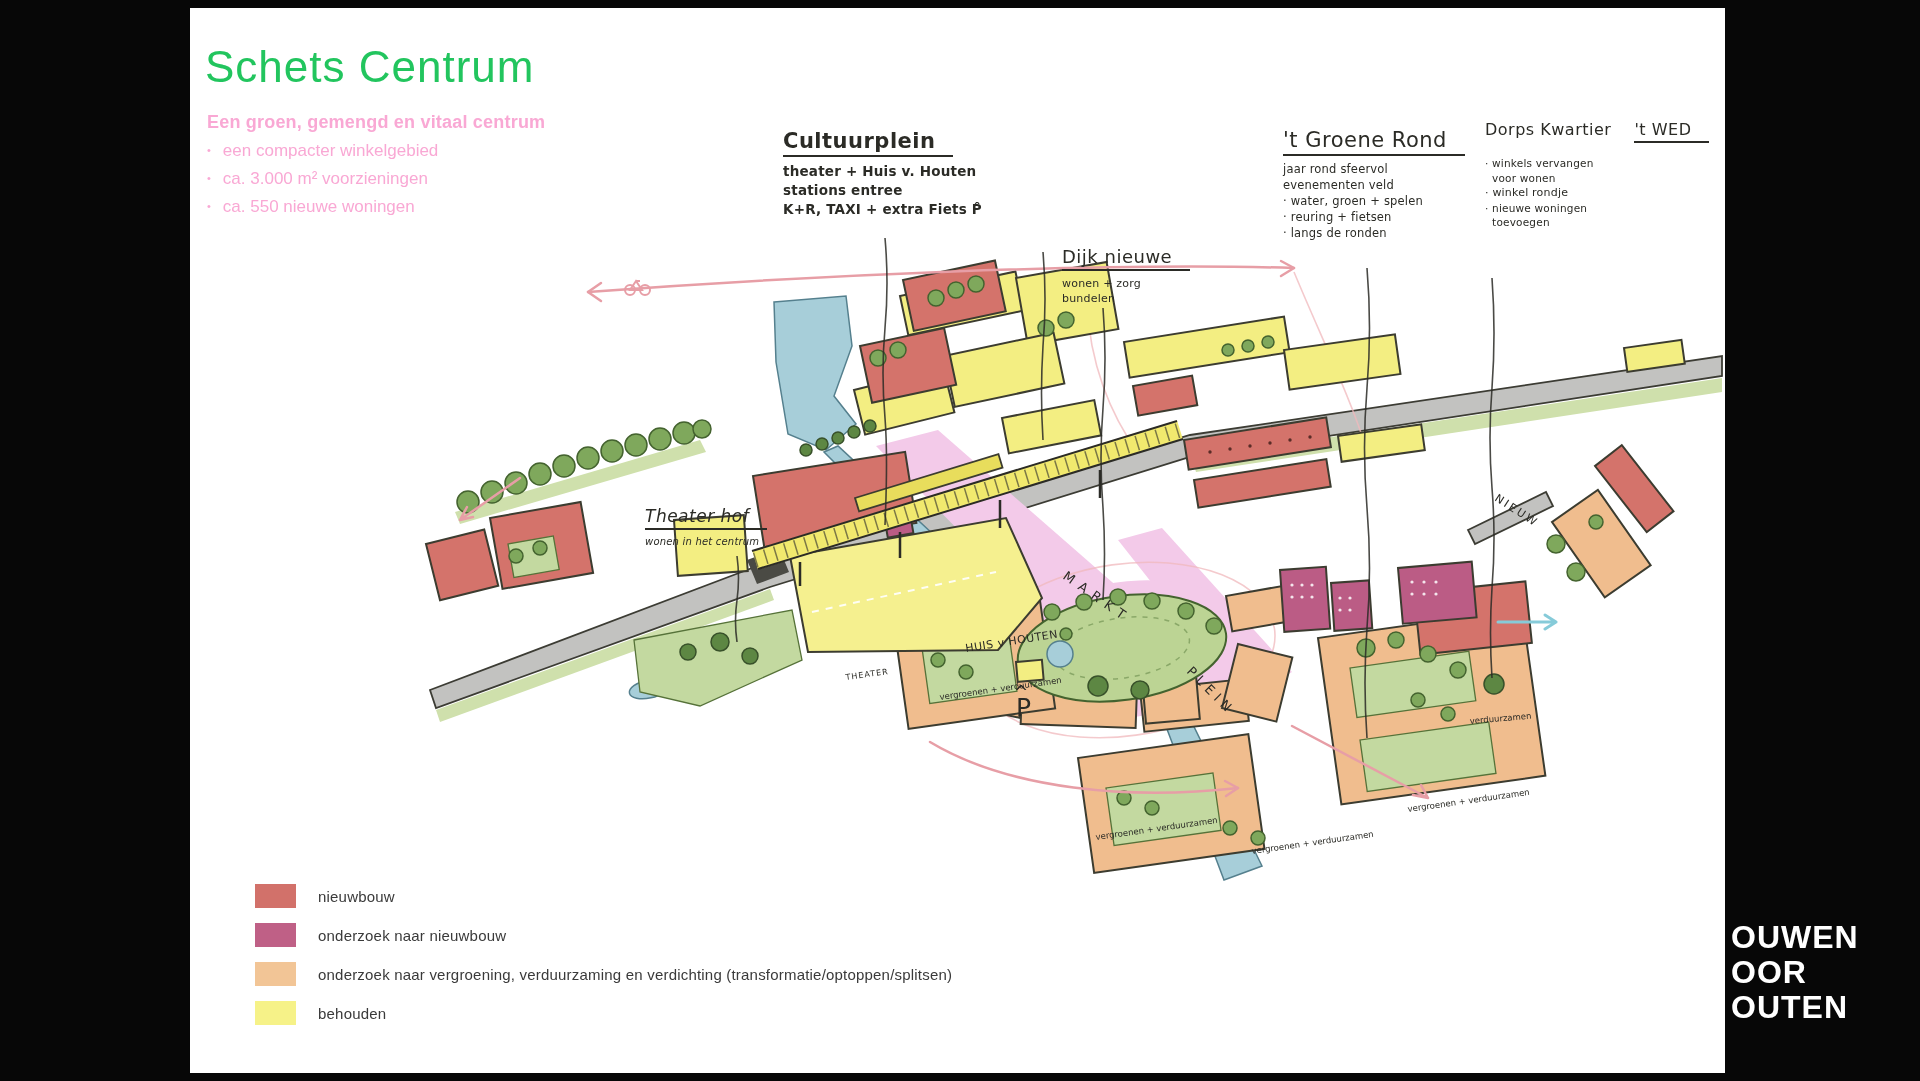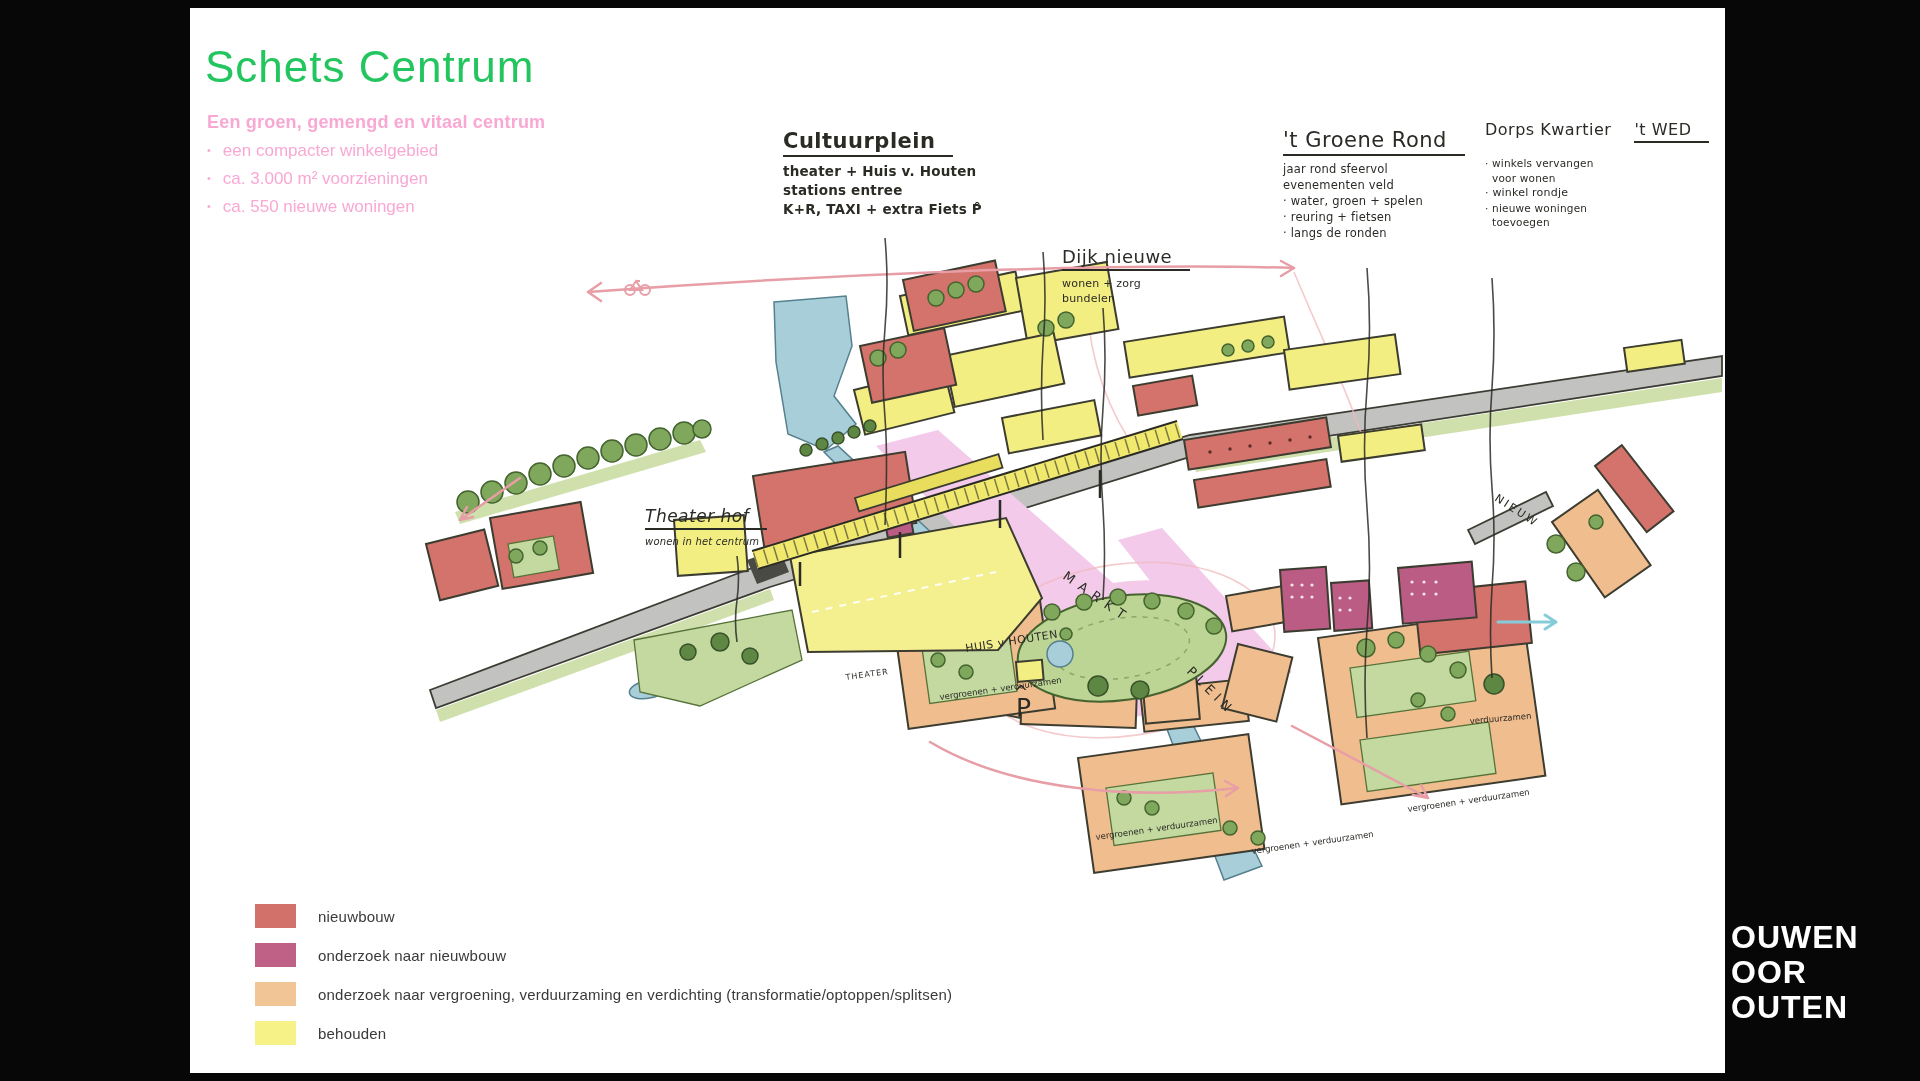--- a/index.html
+++ b/index.html
@@ -19,21 +19,21 @@
   .intro ul{list-style:none;margin:0;padding:0;}
   .intro li{font-size:17px;margin-bottom:8px;display:flex;align-items:baseline;}
   .intro li .dot{font-size:11px;margin-right:12px;position:relative;top:-2px;}
 
   .anno{position:absolute;color:#2b2b26;font-family:"DejaVu Sans",sans-serif;z-index:12;}
   .anno-title{font-size:21px;letter-spacing:.5px;border-bottom:2px solid #2b2b26;
     display:inline-block;padding:0 18px 2px 0;margin-bottom:5px;}
   .anno-title.noline{border-bottom:none;padding-bottom:0;margin-bottom:17px;}
   .anno-line{white-space:pre;line-height:1.4;letter-spacing:.2px;}
 
-  .legend{position:absolute;left:255px;top:904px;z-index:10;}
+  .legend{position:absolute;left:255px;top:884px;z-index:10;}
   .legend-row{display:flex;align-items:center;margin-bottom:15px;}
   .legend-swatch{width:41px;height:24px;margin-right:22px;flex:0 0 auto;}
   .legend-label{font-size:15px;color:#3a3a3a;letter-spacing:.2px;}
 
   .logo{position:absolute;left:1731px;top:920px;z-index:40;color:#ffffff;
     font-weight:bold;font-size:32px;line-height:35px;letter-spacing:1px;}
 
   svg.map{position:absolute;left:0;top:0;z-index:5;}
   .b-ye{fill:#f3ee82;stroke:#3c3c30;stroke-width:2;}
   .b-sa{fill:#d4736b;stroke:#3c3c30;stroke-width:2;}

